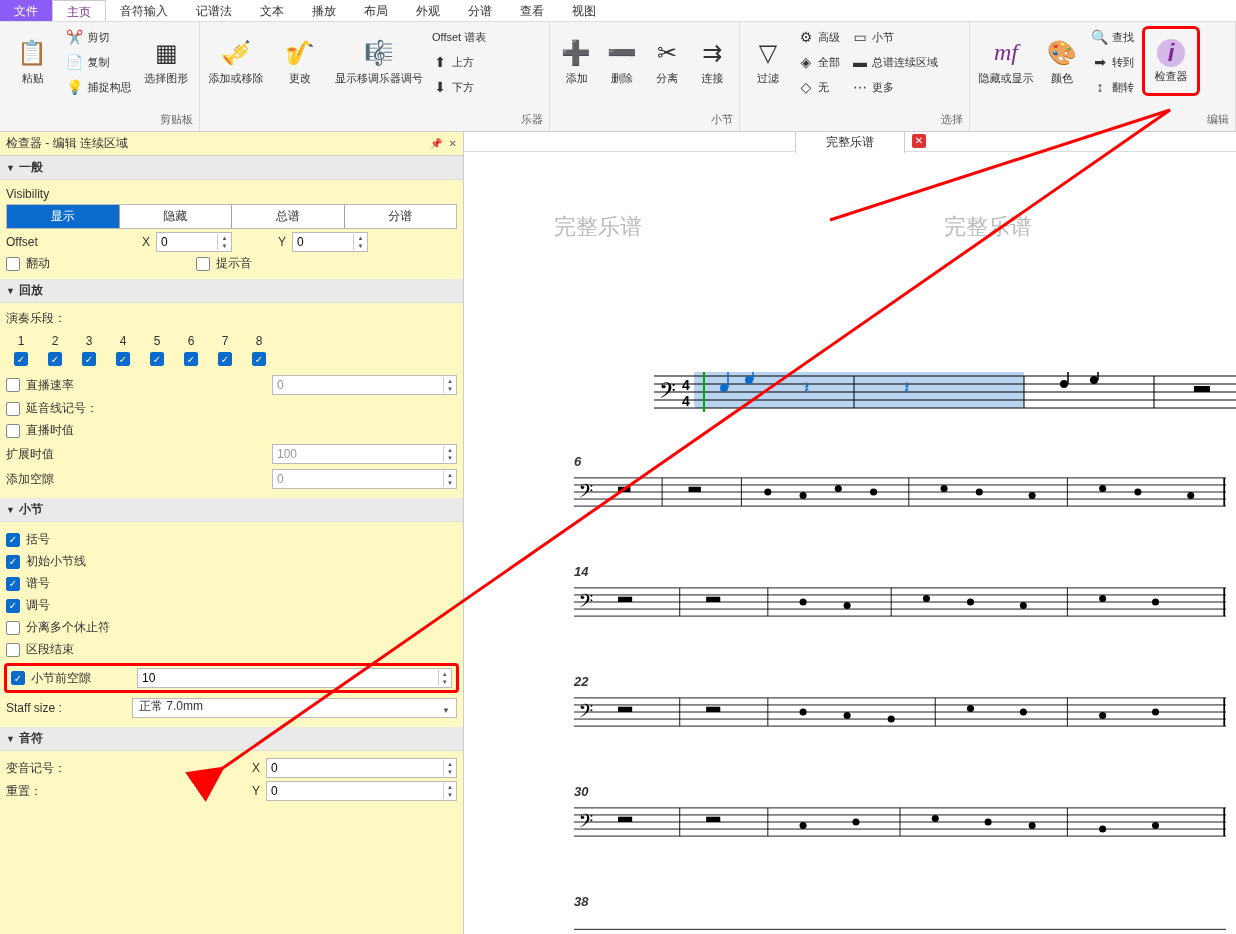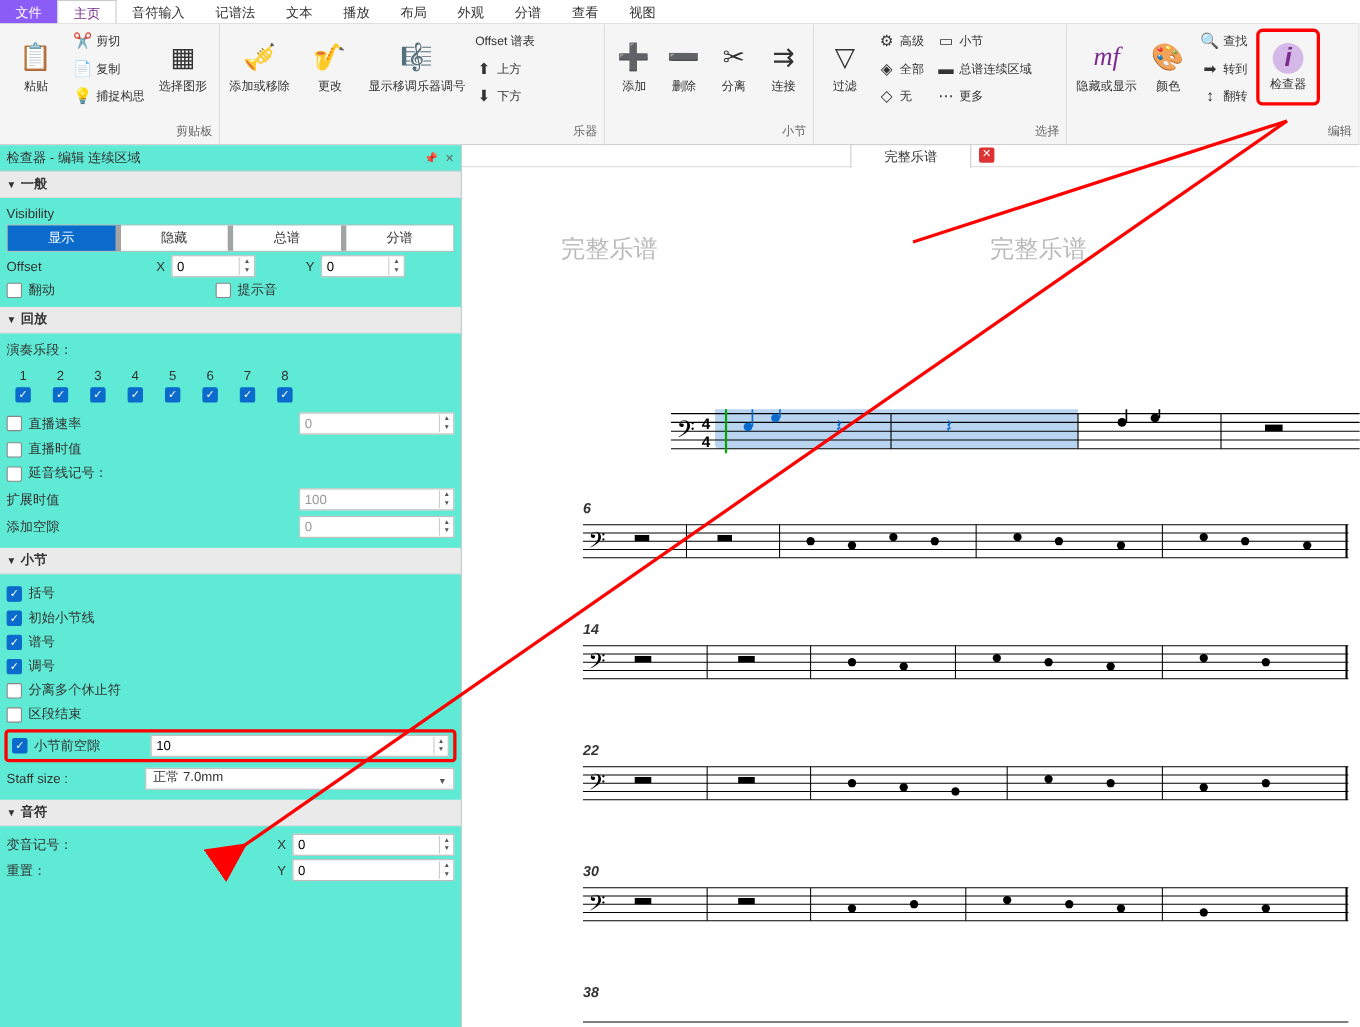--- a/index.html
+++ b/index.html
@@ -20,29 +20,29 @@
 .rb-big .ic { width: 32px; height: 32px; display: flex; align-items: center; justify-content: center; font-size: 24px; }
 .rb-col { display: flex; flex-direction: column; gap: 3px; }
 .rb-sm { display: flex; align-items: center; gap: 4px; height: 22px; padding: 0 4px; cursor: pointer; font-size: 11px; white-space: nowrap; }
 .rb-sm .ic { width: 16px; height: 16px; display: flex; align-items: center; justify-content: center; font-size: 14px; }
 .highlight-box { border: 3px solid #f00; border-radius: 6px; }
 
 
 .main { position: absolute; top: 132px; left: 0; right: 0; bottom: 0; display: flex; }
 
 
-.inspector { width: 420px; background: #5eead4; border-right: 1px solid #ccc; overflow-y: hidden; display: flex; flex-direction: column; }
+.inspector { width: 464px; background: #fef9c3; border-right: 1px solid #ccc; overflow-y: hidden; display: flex; flex-direction: column; }
 .inspector-title { display: flex; align-items: center; justify-content: space-between; padding: 3px 6px; border-bottom: 1px solid #ccc; font-size: 12px; }
 .inspector-title .close-btns { display: flex; gap: 6px; font-size: 10px; color: #666; }
 .section-hdr { display: flex; align-items: center; gap: 4px; padding: 3px 6px; background: #eaeaea; border-bottom: 1px solid #ddd; font-weight: bold; font-size: 12px; }
 .section-hdr .tri { font-size: 9px; }
 .section-body { padding: 4px 6px; }
 .row { display: flex; align-items: center; gap: 6px; margin: 3px 0; font-size: 12px; }
 .toggle-group { display: flex; width: 100%; border: 1px solid #bbb; }
-.toggle-btn { flex: 1; text-align: center; padding: 3px 0; cursor: pointer; background: #fff; border-right: 5px solid #a3a3a3; }
+.toggle-btn { flex: 1; text-align: center; padding: 3px 0; cursor: pointer; background: #fff; border-right: 1px solid #a3a3a3; }
 .toggle-btn:last-child { border-right: none; }
 .toggle-btn.active { background: #0a6bcc; color: #fff; }
 .spin { display: flex; align-items: center; border: 1px solid #bbb; background: #fff; height: 20px; }
 .spin input { border: none; width: 60px; padding: 0 4px; font-size: 12px; outline: none; }
 .spin .arrows { display: flex; flex-direction: column; width: 14px; font-size: 6px; line-height: 8px; text-align: center; color: #555; border-left: 1px solid #ccc; }
 .chk { width: 14px; height: 14px; border: 1px solid #888; border-radius: 2px; display: inline-flex; align-items: center; justify-content: center; background: #fff; }
 .chk.on { background: #0a6bcc; border-color: #0a6bcc; color: #fff; font-size: 10px; }
 .play-seg { display: flex; gap: 20px; padding: 4px 8px; }
 .seg-col { display: flex; flex-direction: column; align-items: center; gap: 4px; font-size: 12px; }
 .cbrow { display: flex; align-items: center; gap: 6px; margin: 5px 0; }
@@ -337,25 +337,25 @@
           <div class="spin wide-spin">
             <input style="color: rgb(153, 153, 153);" value="0">
             <span class="arrows">
               <span>▲</span>
               <span>▼</span>
             </span>
           </div>
         </div>
       <div class="cbrow">
           <span class="chk"></span>
+          <span>延音线记号：</span>
+        </div>
+      <div class="cbrow">
+          <span class="chk"></span>
           <span>直播时值</span>
-        </div>
-      <div class="cbrow">
-          <span class="chk"></span>
-          <span>延音线记号：</span>
         </div>
       <div class="cbrow">
           <span style="width:260px">扩展时值</span>
           <div class="spin wide-spin">
             <input style="color: rgb(153, 153, 153);" value="100">
             <span class="arrows">
               <span>▲</span>
               <span>▼</span>
             </span>
           </div>

